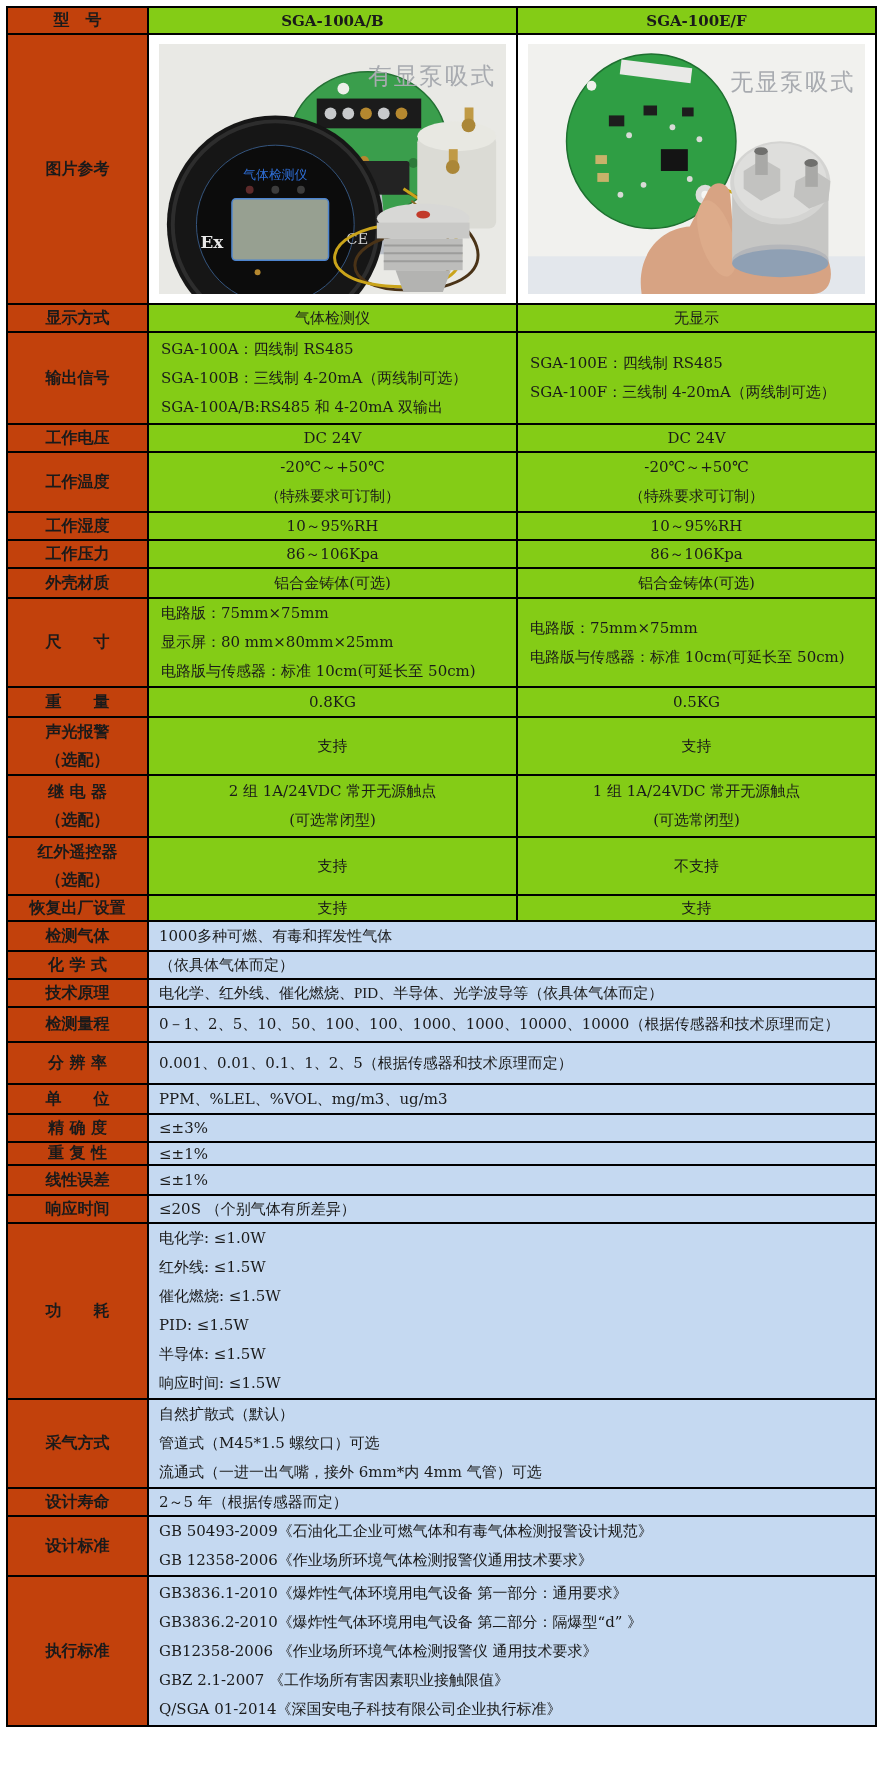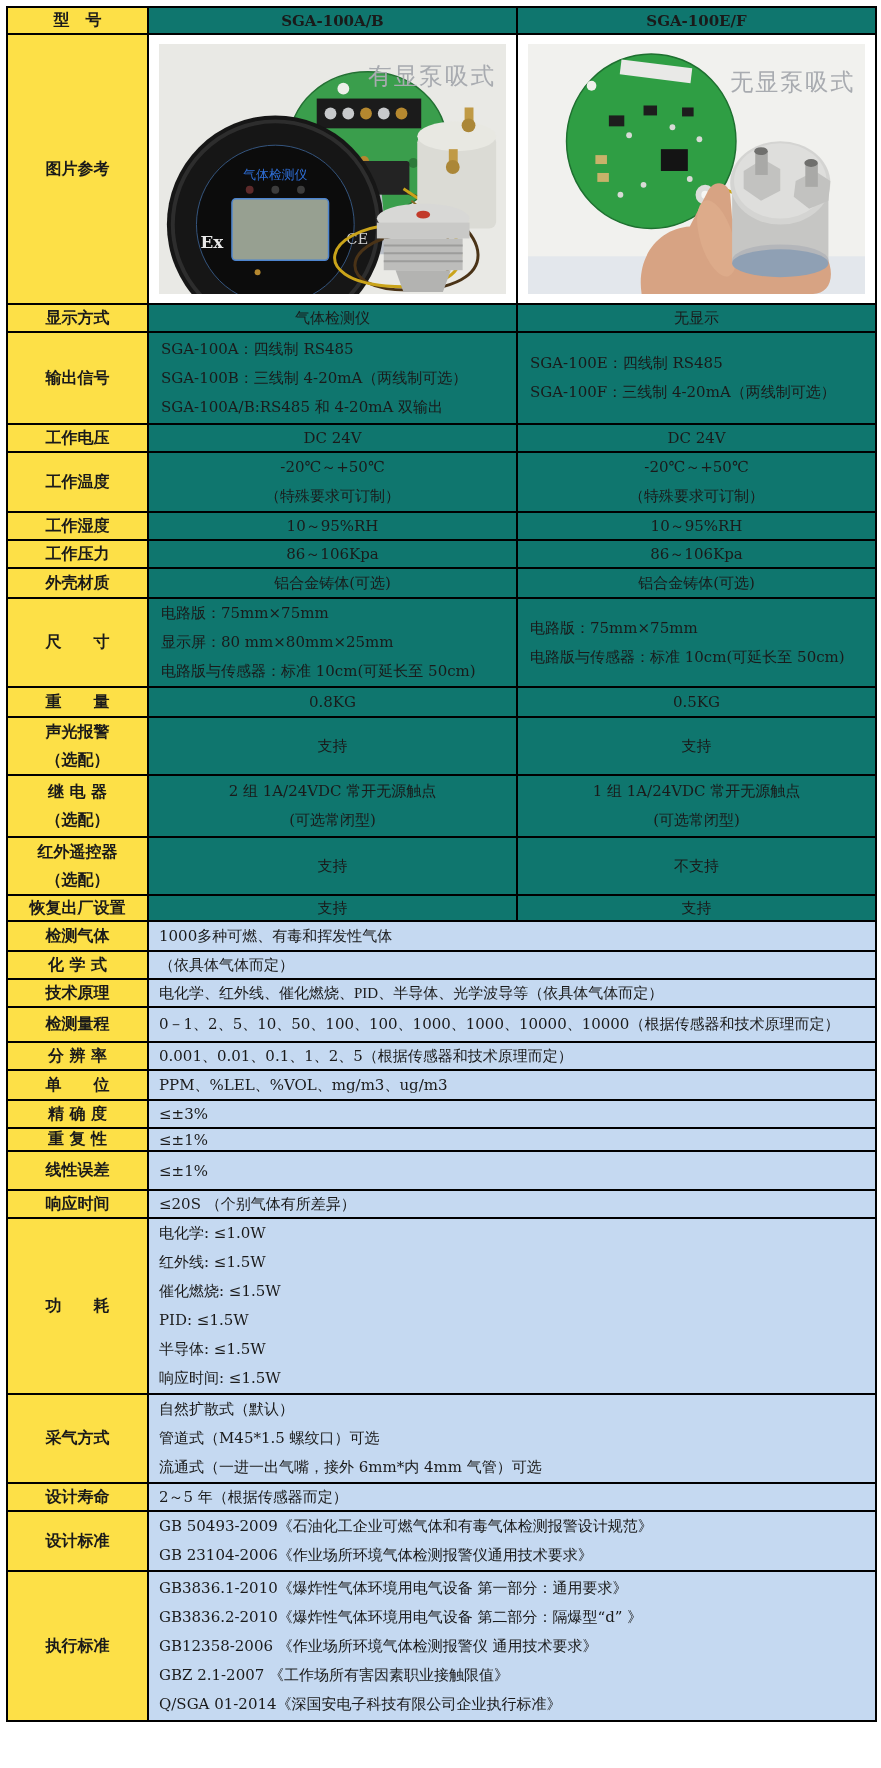--- a/index.html
+++ b/index.html
@@ -3,22 +3,22 @@
 <meta charset="utf-8">
 <style>
   html,body{margin:0;padding:0;background:#ffffff;}
   body{width:881px;font-family:"DejaVu Serif","Liberation Serif",serif;}
   .page{width:881px;}
   table.spec{border-collapse:collapse;table-layout:fixed;width:869px;margin:6px 0 0 6px;}
   col.c-label{width:141px;}
   col.c-left{width:369px;}
   col.c-right{width:359px;}
   th,td{border:2px solid #000000;color:#1a1a1a;overflow:hidden;padding:0;}
-  th.lbl{background:#fde047;font-size:16px;font-weight:bold;text-align:center;padding:0 3px;}
-  td.val{background:#0f766e;font-size:15px;text-align:center;vertical-align:middle;}
+  th.lbl{background:#c2410c;font-size:16px;font-weight:bold;text-align:center;padding:0 3px;}
+  td.val{background:#84cc16;font-size:15px;text-align:center;vertical-align:middle;}
   td.val.left{text-align:left;padding:0 6px 0 12px;}
   td.full{background:#C5D9F1;font-size:15px;text-align:left;padding:0 6px 0 10px;vertical-align:middle;}
   .ln{line-height:29px;white-space:nowrap;}
   th.lbl .ln{line-height:28px;}
   td.photo{background:#ffffff;padding:9px 10px;vertical-align:middle;}
   td.photo svg{display:block;width:100%;height:250px;}
   .wm{font-size:24px;letter-spacing:2px;}
 </style>
 </head>
 <body>
@@ -274,37 +274,37 @@
     <td class="full" colspan="2">（依具体气体而定）</td>
   </tr>
   <tr style="height:28px;font-family:Liberation Serif, serif;">
     <th class="lbl">技术原理</th>
     <td class="full" colspan="2">电化学、红外线、催化燃烧、PID、半导体、光学波导等（依具体气体而定）</td>
   </tr>
   <tr style="height:35px;">
     <th class="lbl">检测量程</th>
     <td class="full" colspan="2">0－1、2、5、10、50、100、100、1000、1000、10000、10000（根据传感器和技术原理而定）</td>
   </tr>
-  <tr style="height:28px;">
+  <tr style="height:42px;">
     <th class="lbl">分 辨 率</th>
     <td class="full" colspan="2">0.001、0.01、0.1、1、2、5（根据传感器和技术原理而定）</td>
   </tr>
   <tr style="height:30px;">
     <th class="lbl">单　　位</th>
     <td class="full" colspan="2">PPM、%LEL、%VOL、mg/m3、ug/m3</td>
   </tr>
   <tr style="height:28px;padding-left:8px;">
     <th class="lbl">精 确 度</th>
     <td class="full" colspan="2">≤±3%</td>
   </tr>
   <tr style="height:14px;">
     <th class="lbl">重 复 性</th>
     <td class="full" colspan="2">≤±1%</td>
   </tr>
-  <tr style="height:39px;">
+  <tr style="height:30px;">
     <th class="lbl">线性误差</th>
     <td class="full" colspan="2">≤±1%</td>
   </tr>
   <tr style="height:28px;">
     <th class="lbl">响应时间</th>
     <td class="full" colspan="2">≤20S （个别气体有所差异）</td>
   </tr>
 
   <tr style="height:176px;">
     <th class="lbl">功　　耗</th>
@@ -329,21 +329,21 @@
 
   <tr style="height:28px;">
     <th class="lbl">设计寿命</th>
     <td class="full" colspan="2">2～5 年（根据传感器而定）</td>
   </tr>
 
   <tr style="height:58px;">
     <th class="lbl">设计标准</th>
     <td class="full" colspan="2">
       <div class="ln">GB 50493-2009《石油化工企业可燃气体和有毒气体检测报警设计规范》</div>
-      <div class="ln">GB 23104-2006《作业场所环境气体检测报警仪通用技术要求》</div>
+      <div class="ln">GB 12358-2006《作业场所环境气体检测报警仪通用技术要求》</div>
     </td>
   </tr>
 
   <tr style="height:150px;">
     <th class="lbl">执行标准</th>
     <td class="full" colspan="2">
       <div class="ln">GB3836.1-2010《爆炸性气体环境用电气设备 第一部分：通用要求》</div>
       <div class="ln">GB3836.2-2010《爆炸性气体环境用电气设备 第二部分：隔爆型“d” 》</div>
       <div class="ln">GB12358-2006 《作业场所环境气体检测报警仪 通用技术要求》</div>
       <div class="ln">GBZ 2.1-2007 《工作场所有害因素职业接触限值》</div>

